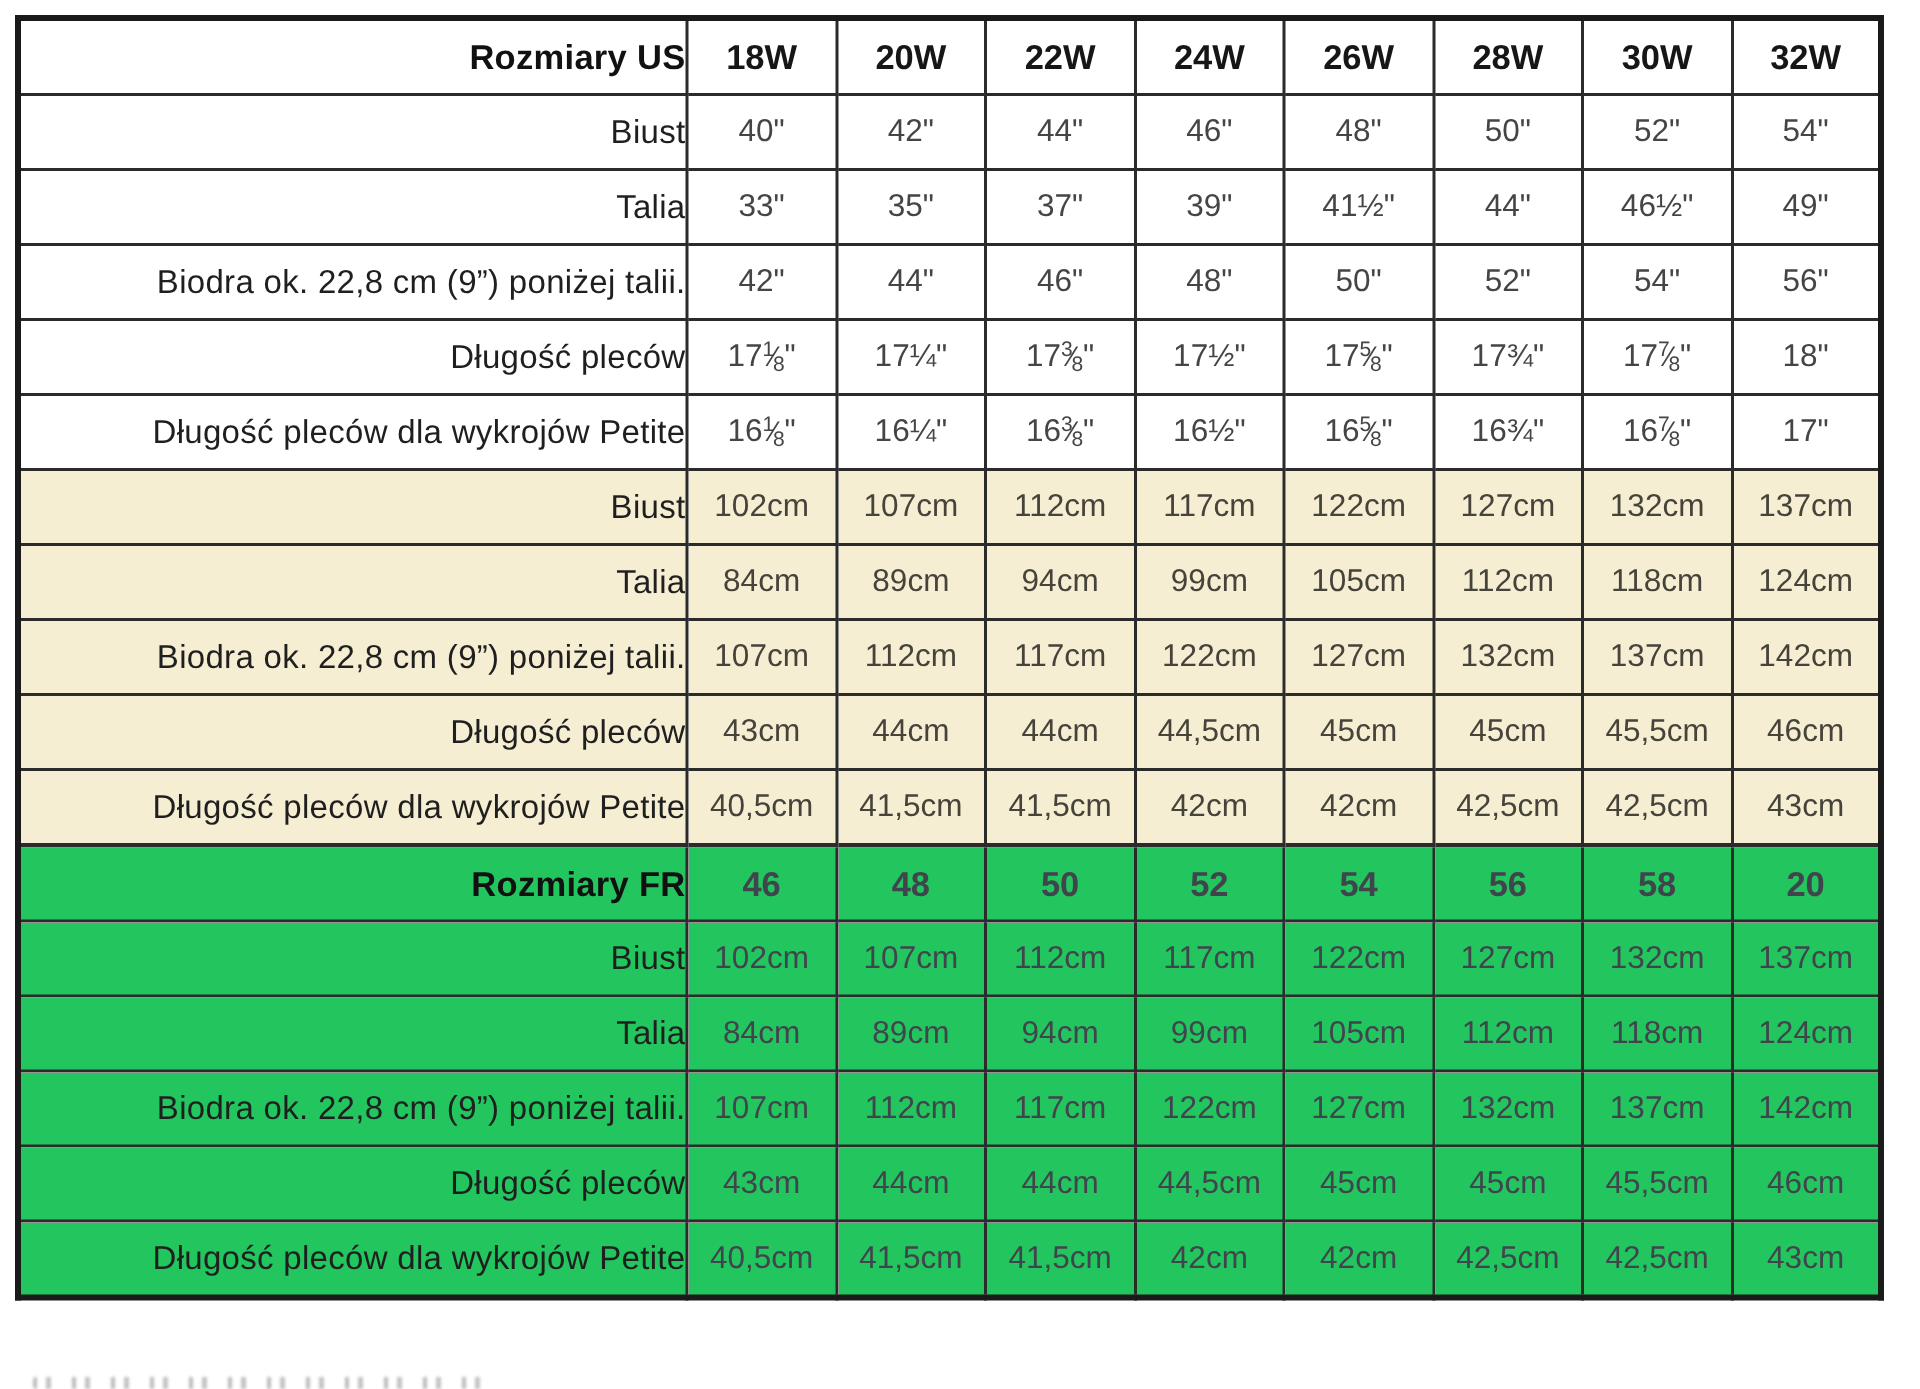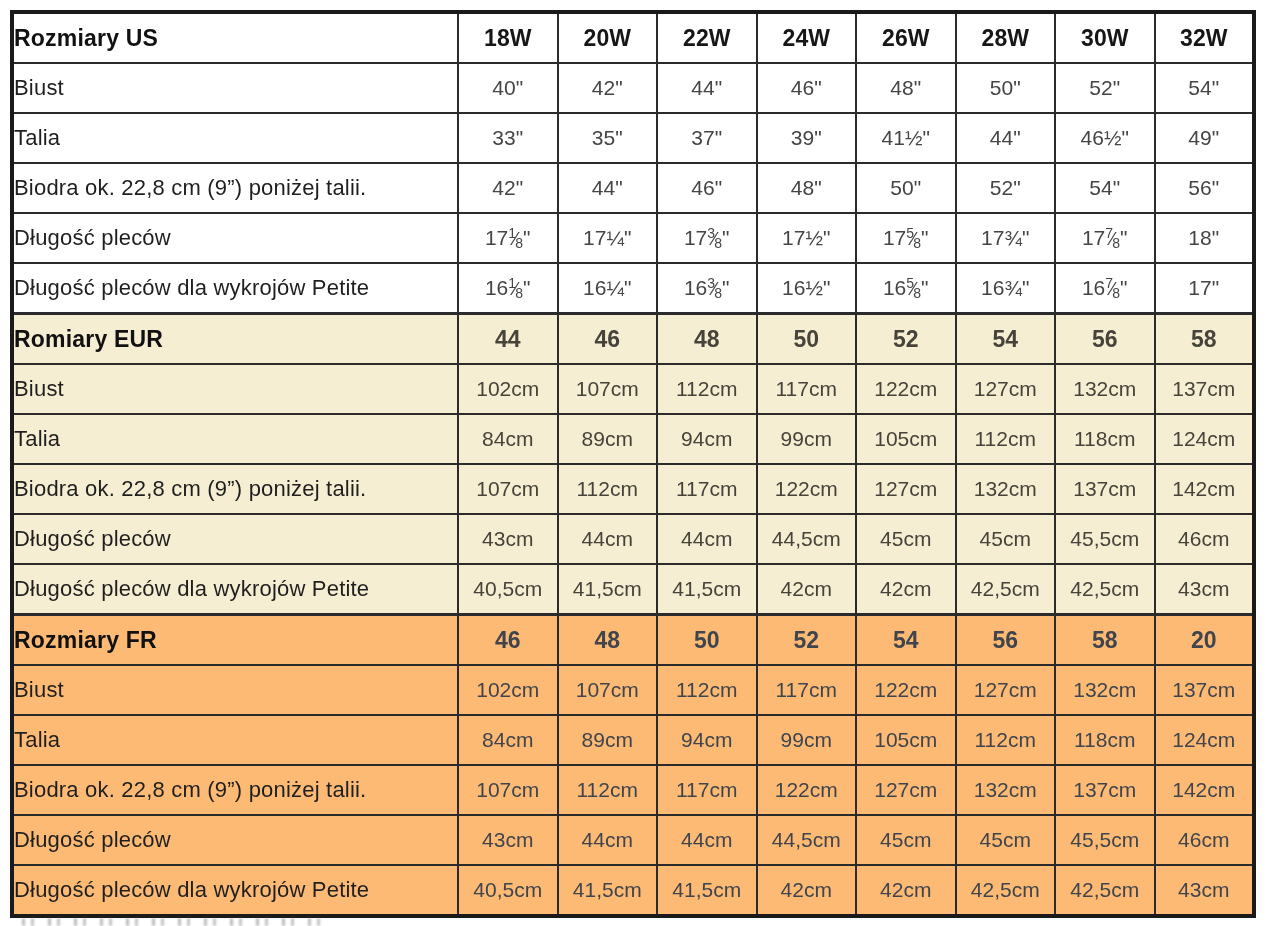--- a/index.html
+++ b/index.html
@@ -27,21 +27,21 @@
   }
   table.size-chart td {
     border: 2px solid #2b2b2b;
     height: 48px;
     padding: 0;
     vertical-align: middle;
     overflow: hidden;
     white-space: nowrap;
   }
   td.label-cell {
-    text-align: left;
+    text-align: right;
     padding-left: 13px;
     font-size: 22px;
     color: #1f1f1f;
     letter-spacing: 0.2px;
   }
   td.value-cell {
     text-align: center;
     font-size: 21px;
     color: #454545;
   }
@@ -55,21 +55,21 @@
     font-size: 23px;
     color: #161616;
     margin-left: 14px;
   }
   tr.section-start td {
     border-top-width: 3px;
   }
   
   tr.sec-us td  { background: #ffffff; }
   tr.sec-eur td { background: #f6eed3; }
-  tr.sec-fr td  { background: #fdba74; }
+  tr.sec-fr td  { background: #22c55e; }
   tr.sec-fr td.value-cell  { color: #40454d; }
   tr.sec-eur td.value-cell { color: #46433a; }
   .bold-suffix { font-weight: normal; }
   
   .fr-n {
     font-size: 14px;
     vertical-align: 7px;
     letter-spacing: 0;
   }
   .fr-s {
@@ -169,31 +169,20 @@
           <td class="label-cell"><span>Długość pleców dla wykrojów </span><span class="bold-suffix">Petite</span></td>
           <td class="value-cell">16<sup class="fr-n">1</sup><span class="fr-s">⁄</span><sub class="fr-d">8</sub>"</td>
           <td class="value-cell">16¼"</td>
           <td class="value-cell">16<sup class="fr-n">3</sup><span class="fr-s">⁄</span><sub class="fr-d">8</sub>"</td>
           <td class="value-cell">16½"</td>
           <td class="value-cell">16<sup class="fr-n">5</sup><span class="fr-s">⁄</span><sub class="fr-d">8</sub>"</td>
           <td class="value-cell">16¾"</td>
           <td class="value-cell">16<sup class="fr-n">7</sup><span class="fr-s">⁄</span><sub class="fr-d">8</sub>"</td>
           <td class="value-cell">17"</td>
         </tr>
-        <tr class="header-row section-start sec-eur">
-          <td class="label-cell">Romiary EUR</td>
-          <td class="value-cell">44</td>
-          <td class="value-cell">46</td>
-          <td class="value-cell">48</td>
-          <td class="value-cell">50</td>
-          <td class="value-cell">52</td>
-          <td class="value-cell">54</td>
-          <td class="value-cell">56</td>
-          <td class="value-cell">58</td>
-        </tr>
         <tr class="sec-eur">
           <td class="label-cell"><span>Biust</span><span class="bold-suffix"></span></td>
           <td class="value-cell">102cm</td>
           <td class="value-cell">107cm</td>
           <td class="value-cell">112cm</td>
           <td class="value-cell">117cm</td>
           <td class="value-cell">122cm</td>
           <td class="value-cell">127cm</td>
           <td class="value-cell">132cm</td>
           <td class="value-cell">137cm</td>

